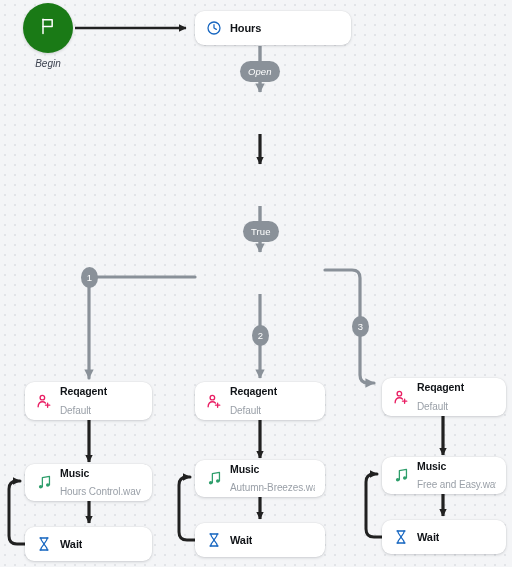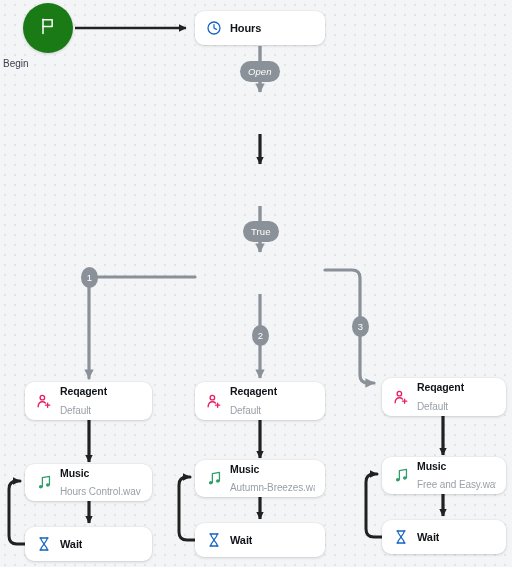--- a/index.html
+++ b/index.html
@@ -83,22 +83,23 @@
     background: #1a7a16;
     display: flex;
     align-items: center;
     justify-content: center;
     box-shadow: 0 1px 3px rgba(15,20,30,0.18);
   }
   .begin-label {
     position: absolute;
     font-size: 10px;
     color: #3c4250;
-    text-align: left;
+    text-align: center;
     width: 90px;
+    font-style: italic;
   }
 
   
   .badge {
     position: absolute;
     background: #8a9199;
     color: #ffffff;
     border-radius: 11px;
     font-size: 9.5px;
     display: flex;
@@ -199,21 +200,21 @@
     </span>
   </div>
   <div class="begin-label" style="left:3px; top:58px;">Begin</div>
 
   <div class="badge" style="left:240px; top:61px;font-style:italic;">Open</div>
   <div class="badge" style="left:243px; top:221px;text-align:center;">True</div>
   <div class="badge num" style="left:81px; top:267px;">1</div>
   <div class="badge num" style="left:252px; top:325px;">2</div>
   <div class="badge num" style="left:352px; top:316px;">3</div>
 
-  <div class="node one-line" style="left:195px; top:11px; width:130px; height:34px;text-align:center;">
+  <div class="node one-line" style="left:195px; top:11px; width:156px; height:34px;text-align:center;">
     <span class="ico">
       <svg width="16" height="16" viewBox="0 0 24 24" fill="none" stroke="#1565c0" stroke-width="1.9" stroke-linecap="round" stroke-linejoin="round">
         <circle cx="12" cy="12" r="9"></circle>
         <path d="M12 7 L12 12 L15.5 14"></path>
       </svg>
     </span>
     <span class="txt">
       <span class="title">Hours</span>
     </span>
   </div>

